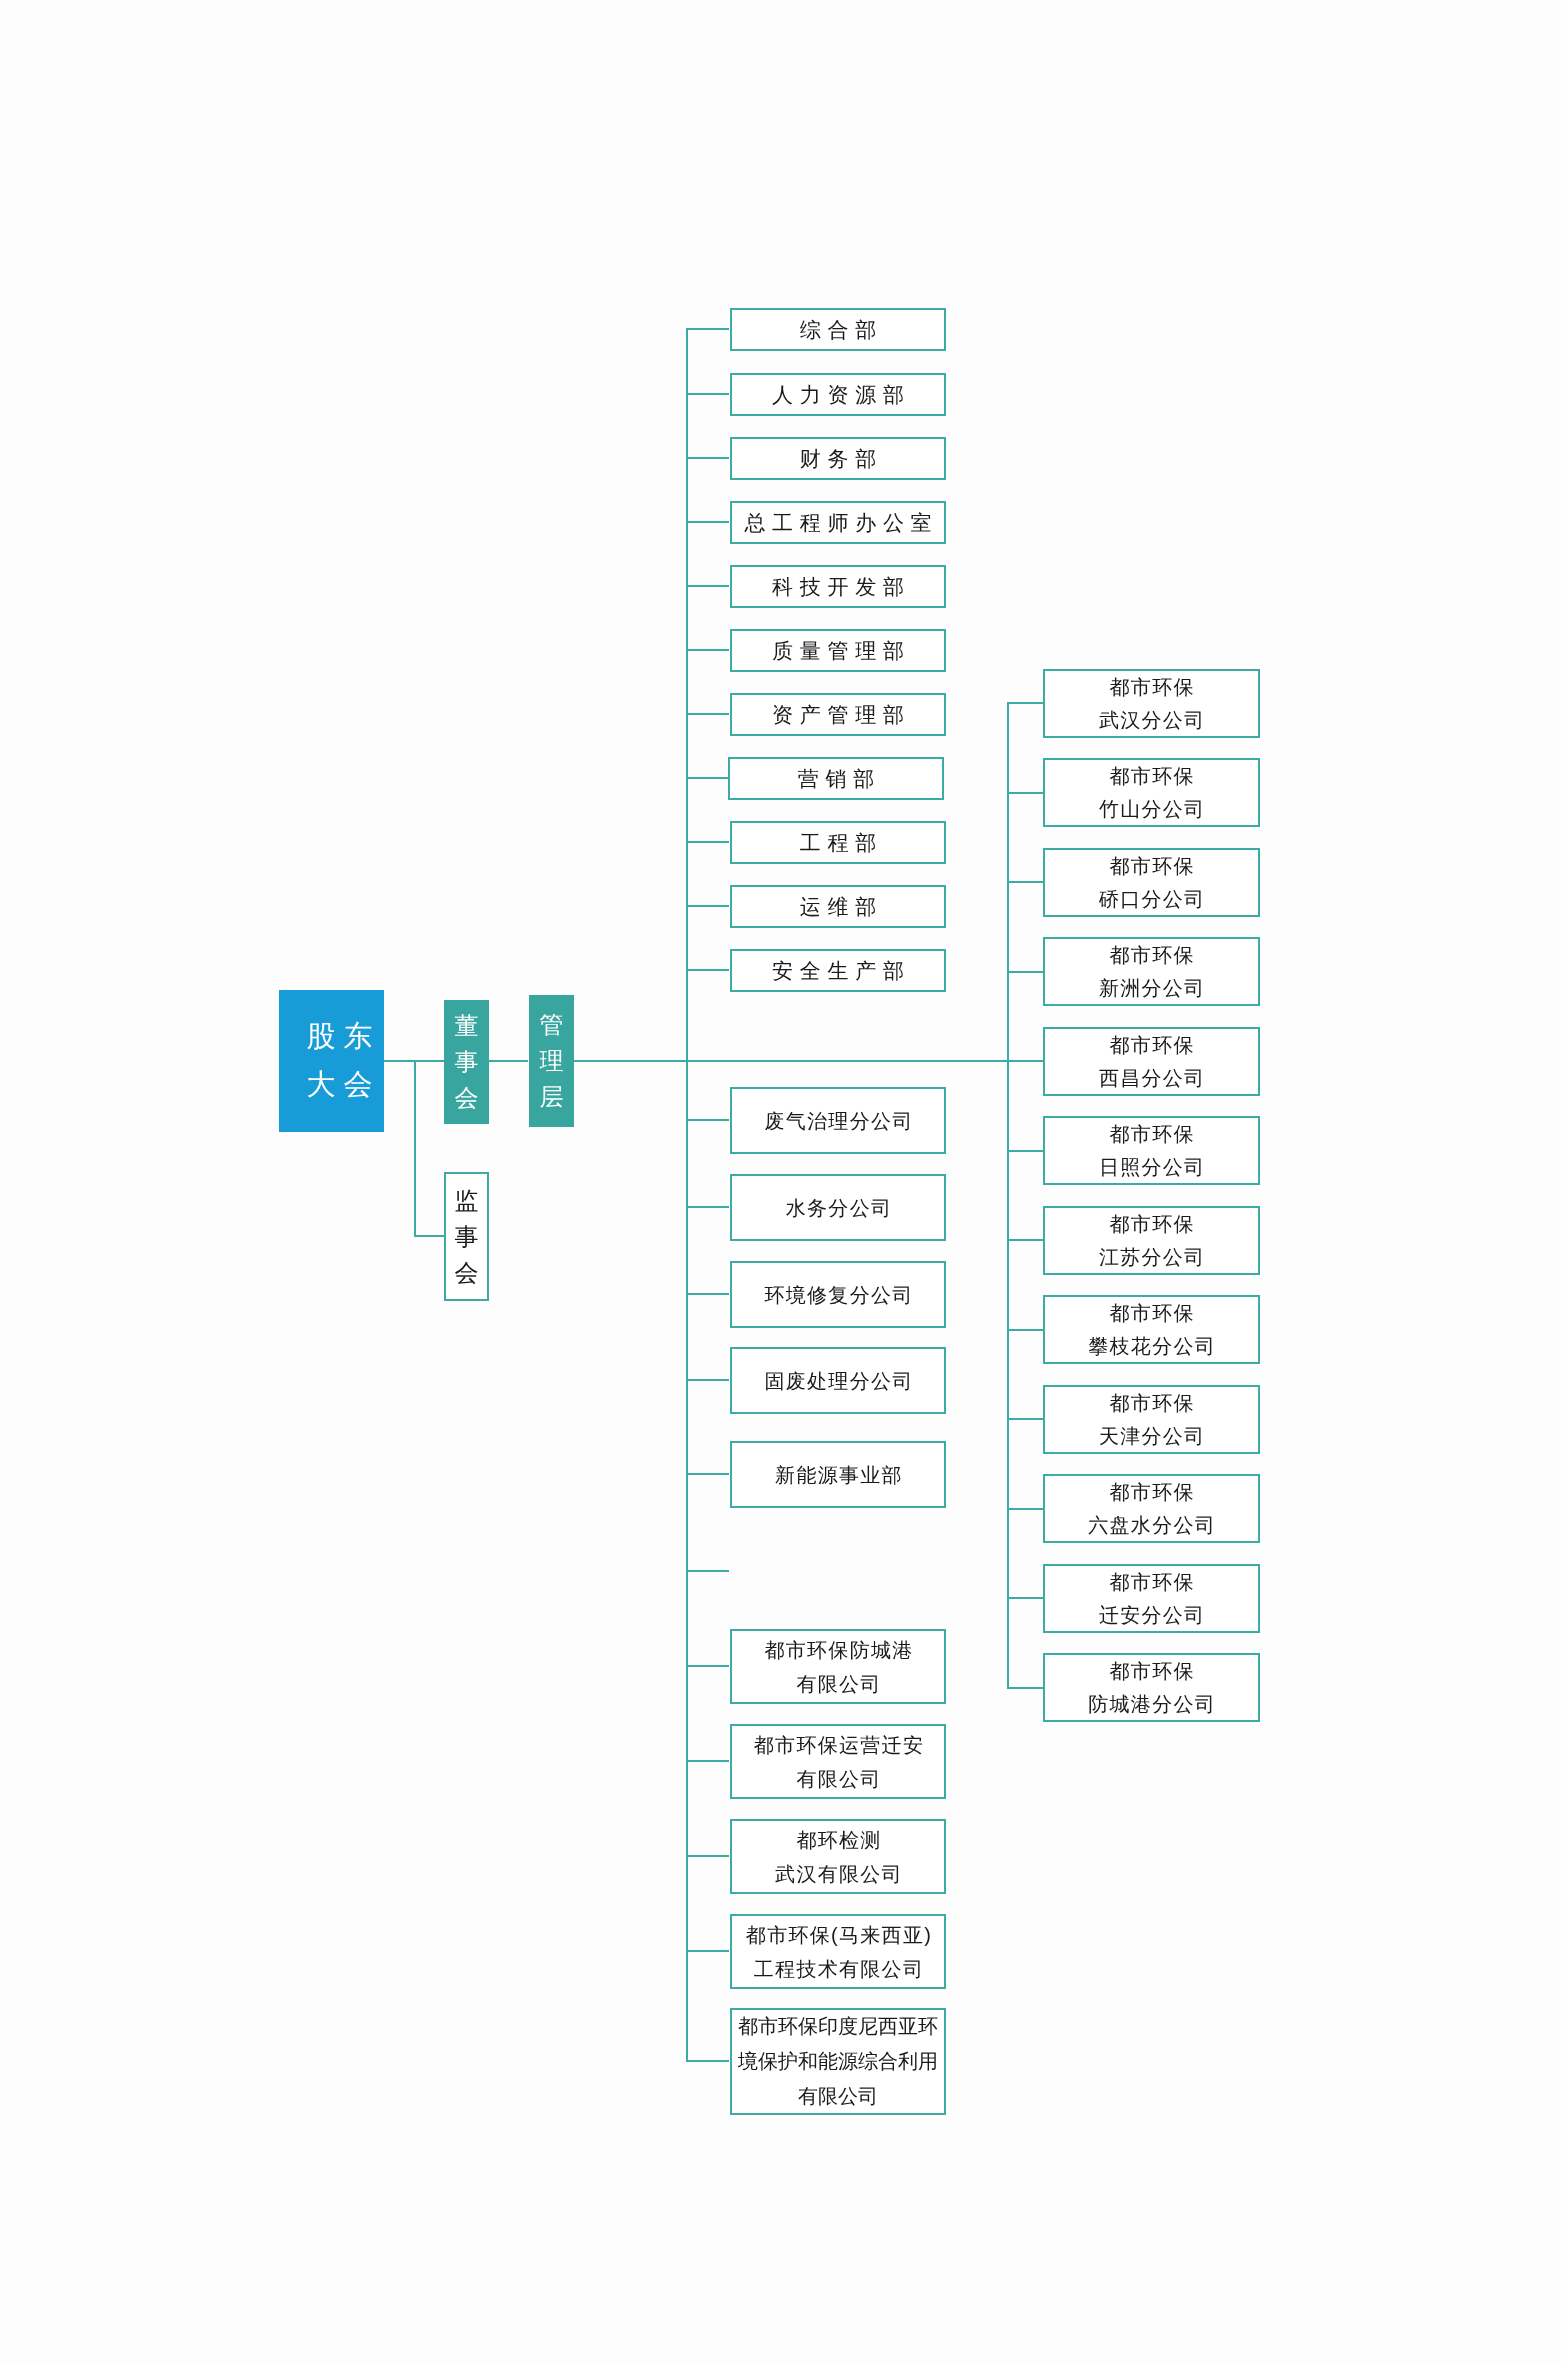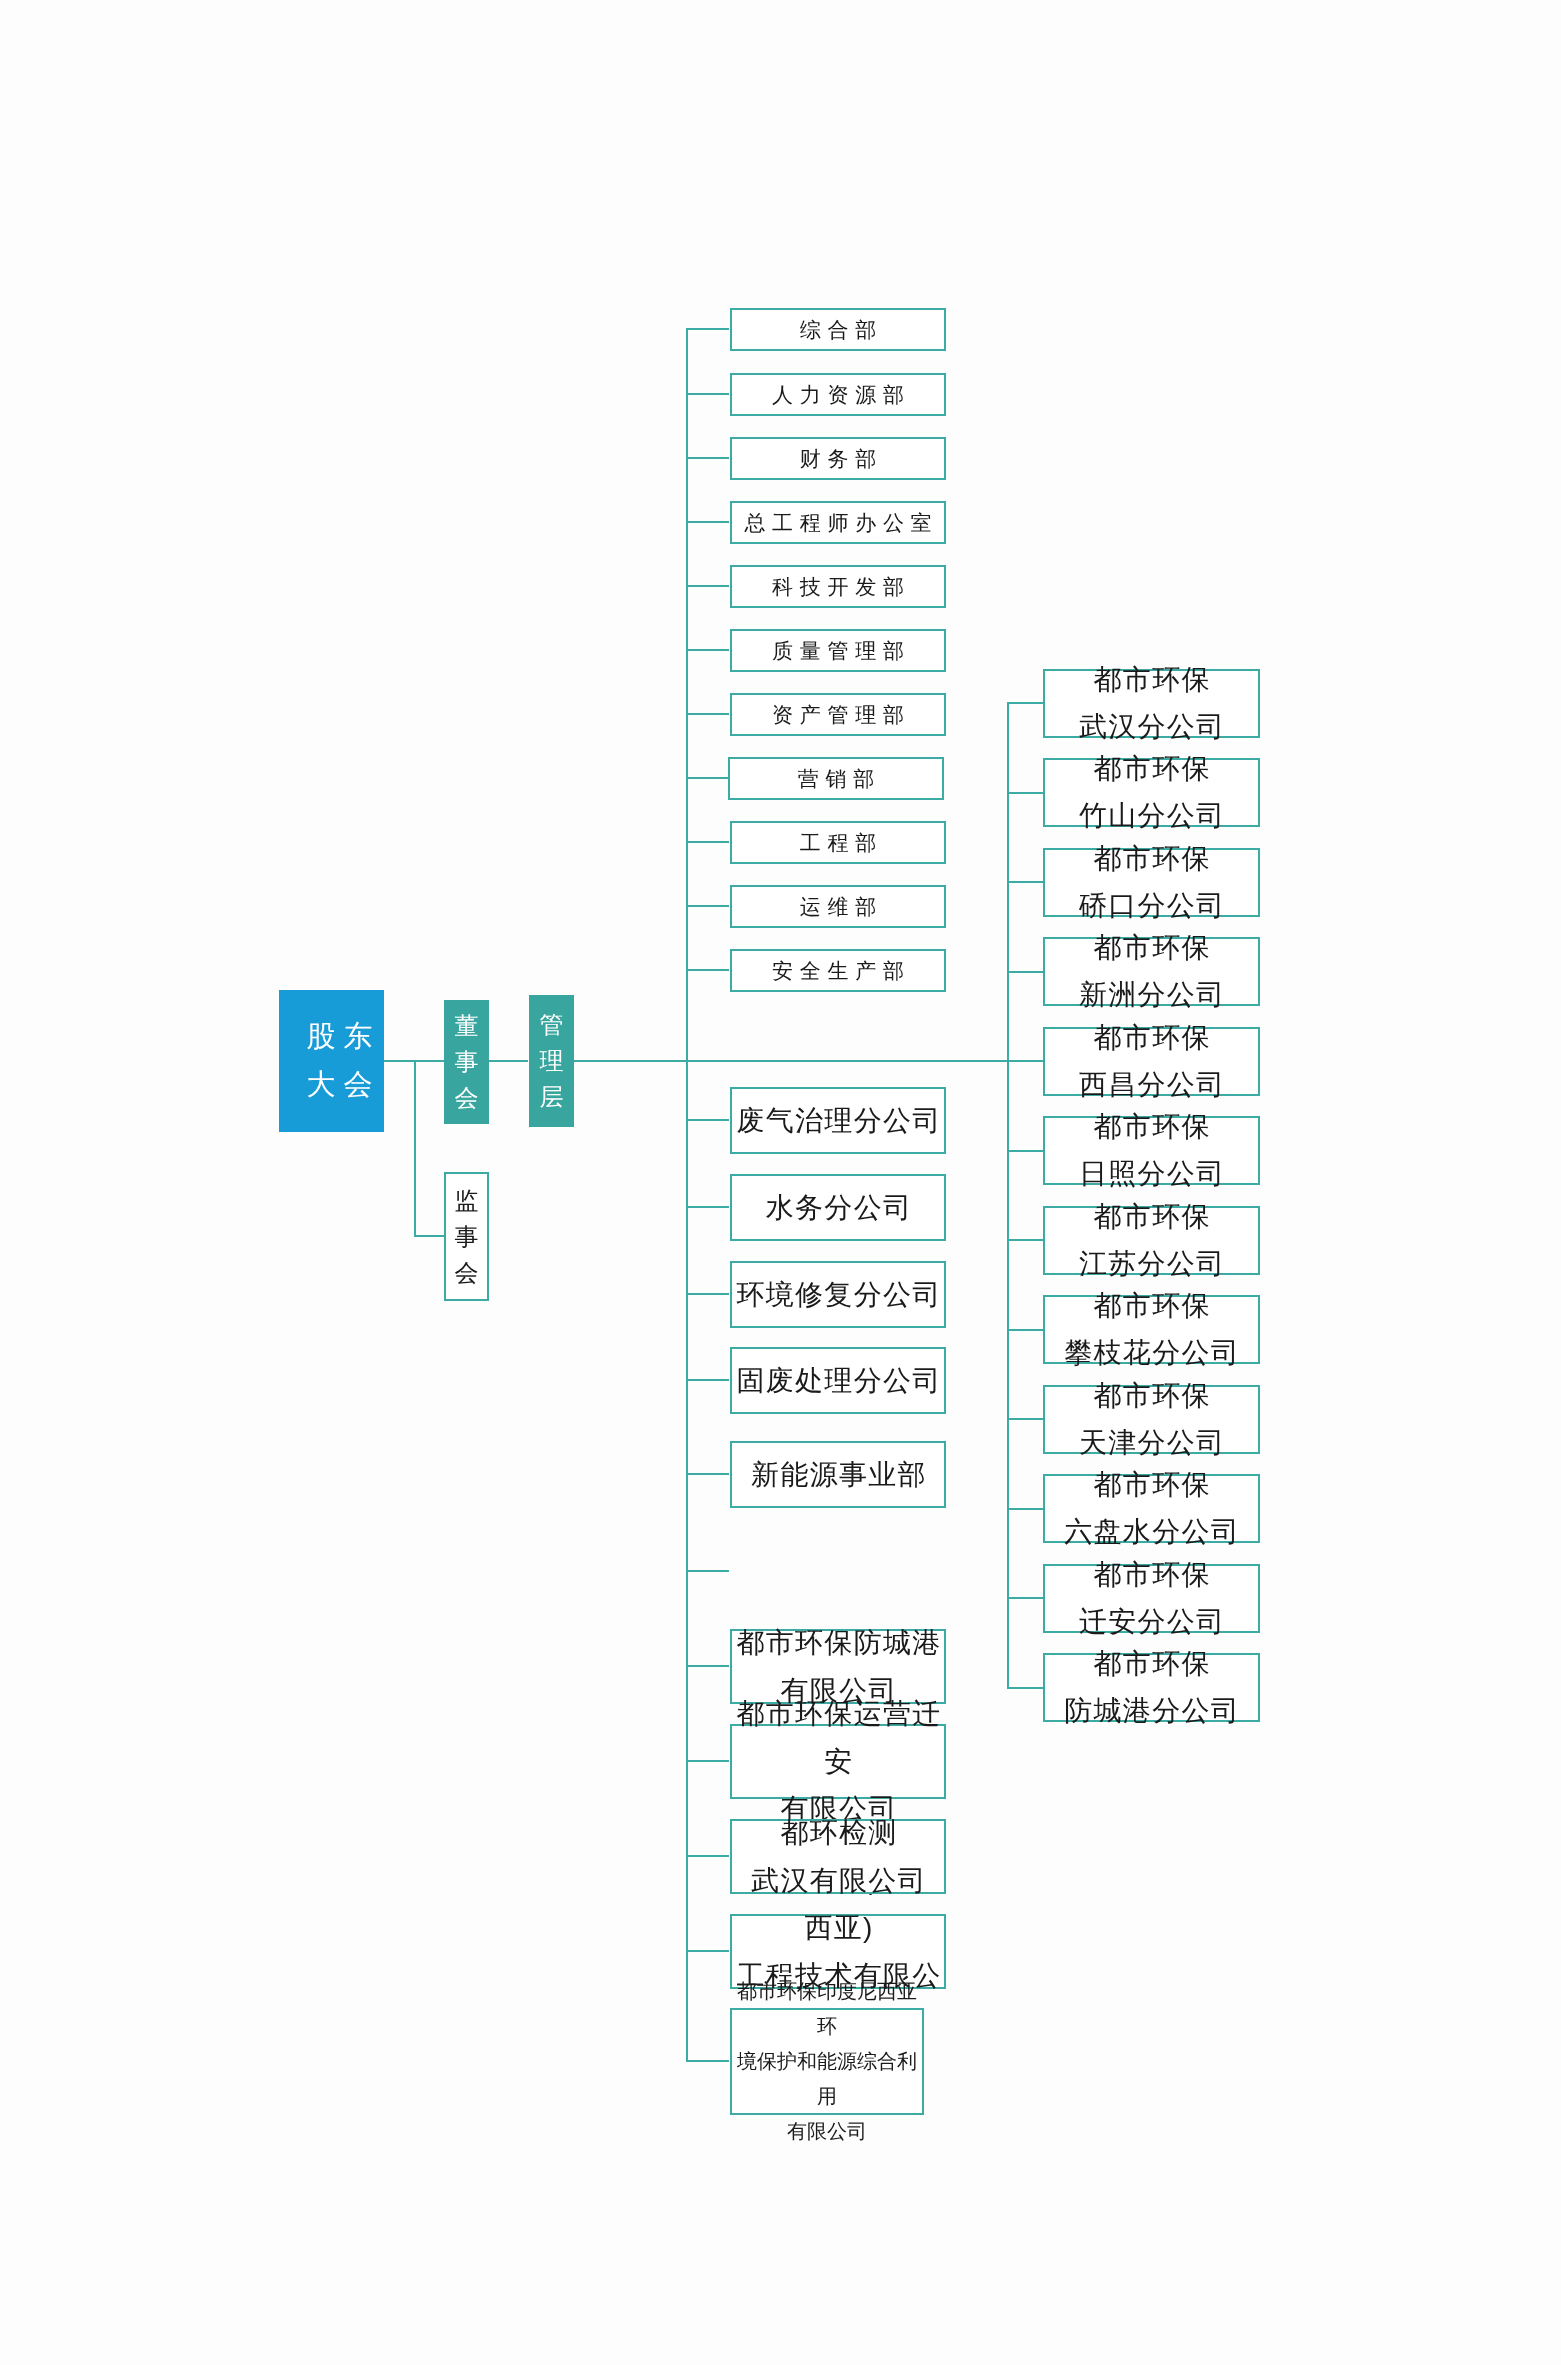--- a/index.html
+++ b/index.html
@@ -24,21 +24,21 @@
   
   .box{
     position:absolute;
     box-sizing:border-box;
     display:flex;
     align-items:center;
     justify-content:center;
     text-align:center;
     white-space:pre-line;
     color:var(--ink);
-    font-size:28px;
+    font-size:20px;
     line-height:1.7;
   }
   .outline{background:#FFFFFF;border:2.7px solid var(--line);}
   .dept{border-width:2px;letter-spacing:6.7px;padding-left:6.7px;font-size:21px;}
   .sub{letter-spacing:1.3px;padding-left:2px;}
   .branch{letter-spacing:1.3px;padding-left:1.3px;line-height:1.65;}
   .fill-blue{background:var(--blue);color:#FFFFFF;border:none;}
   .fill-teal{background:var(--teal);color:#FFFFFF;border:none;}
   .root{font-size:29px;letter-spacing:8px;padding-left:24px;line-height:1.65;font-weight:400;}
   .vert{font-size:24px;line-height:1.5;letter-spacing:0;}
@@ -134,21 +134,21 @@
   <div class="box outline sub" style="left:730px;top:1347px;width:216px;height:67px;">固废处理分公司</div>
   <div class="box outline sub" style="left:730px;top:1441px;width:216px;height:67px;">新能源事业部</div>
   <div class="box outline sub" style="left:730px;top:1629px;width:216px;height:75px;">都市环保防城港
 有限公司</div>
   <div class="box outline sub" style="left:730px;top:1724px;width:216px;height:75px;">都市环保运营迁安
 有限公司</div>
   <div class="box outline sub" style="left:730px;top:1914px;width:216px;height:75px;">都市环保(马来西亚)
 工程技术有限公司</div>
   <div class="box outline sub" style="left:730px;top:1819px;width:216px;height:75px;">都环检测
 武汉有限公司</div>
-  <div class="box outline sub" style="left:730px;top:2008px;width:194px;height:107px;font-size:20px;letter-spacing:0;padding-left:0;line-height:1.75;">都市环保印度尼西亚环
+  <div class="box outline sub" style="left:730px;top:2008px;width:216px;height:107px;font-size:20px;letter-spacing:0;padding-left:0;line-height:1.75;">都市环保印度尼西亚环
 境保护和能源综合利用
 有限公司</div>
 
   <div class="box outline branch" style="left:1043px;top:669px;width:217px;height:69px;">都市环保
 武汉分公司</div>
   <div class="box outline branch" style="left:1043px;top:758px;width:217px;height:69px;">都市环保
 竹山分公司</div>
   <div class="box outline branch" style="left:1043px;top:848px;width:217px;height:69px;">都市环保
 硚口分公司</div>
   <div class="box outline branch" style="left:1043px;top:937px;width:217px;height:69px;">都市环保

